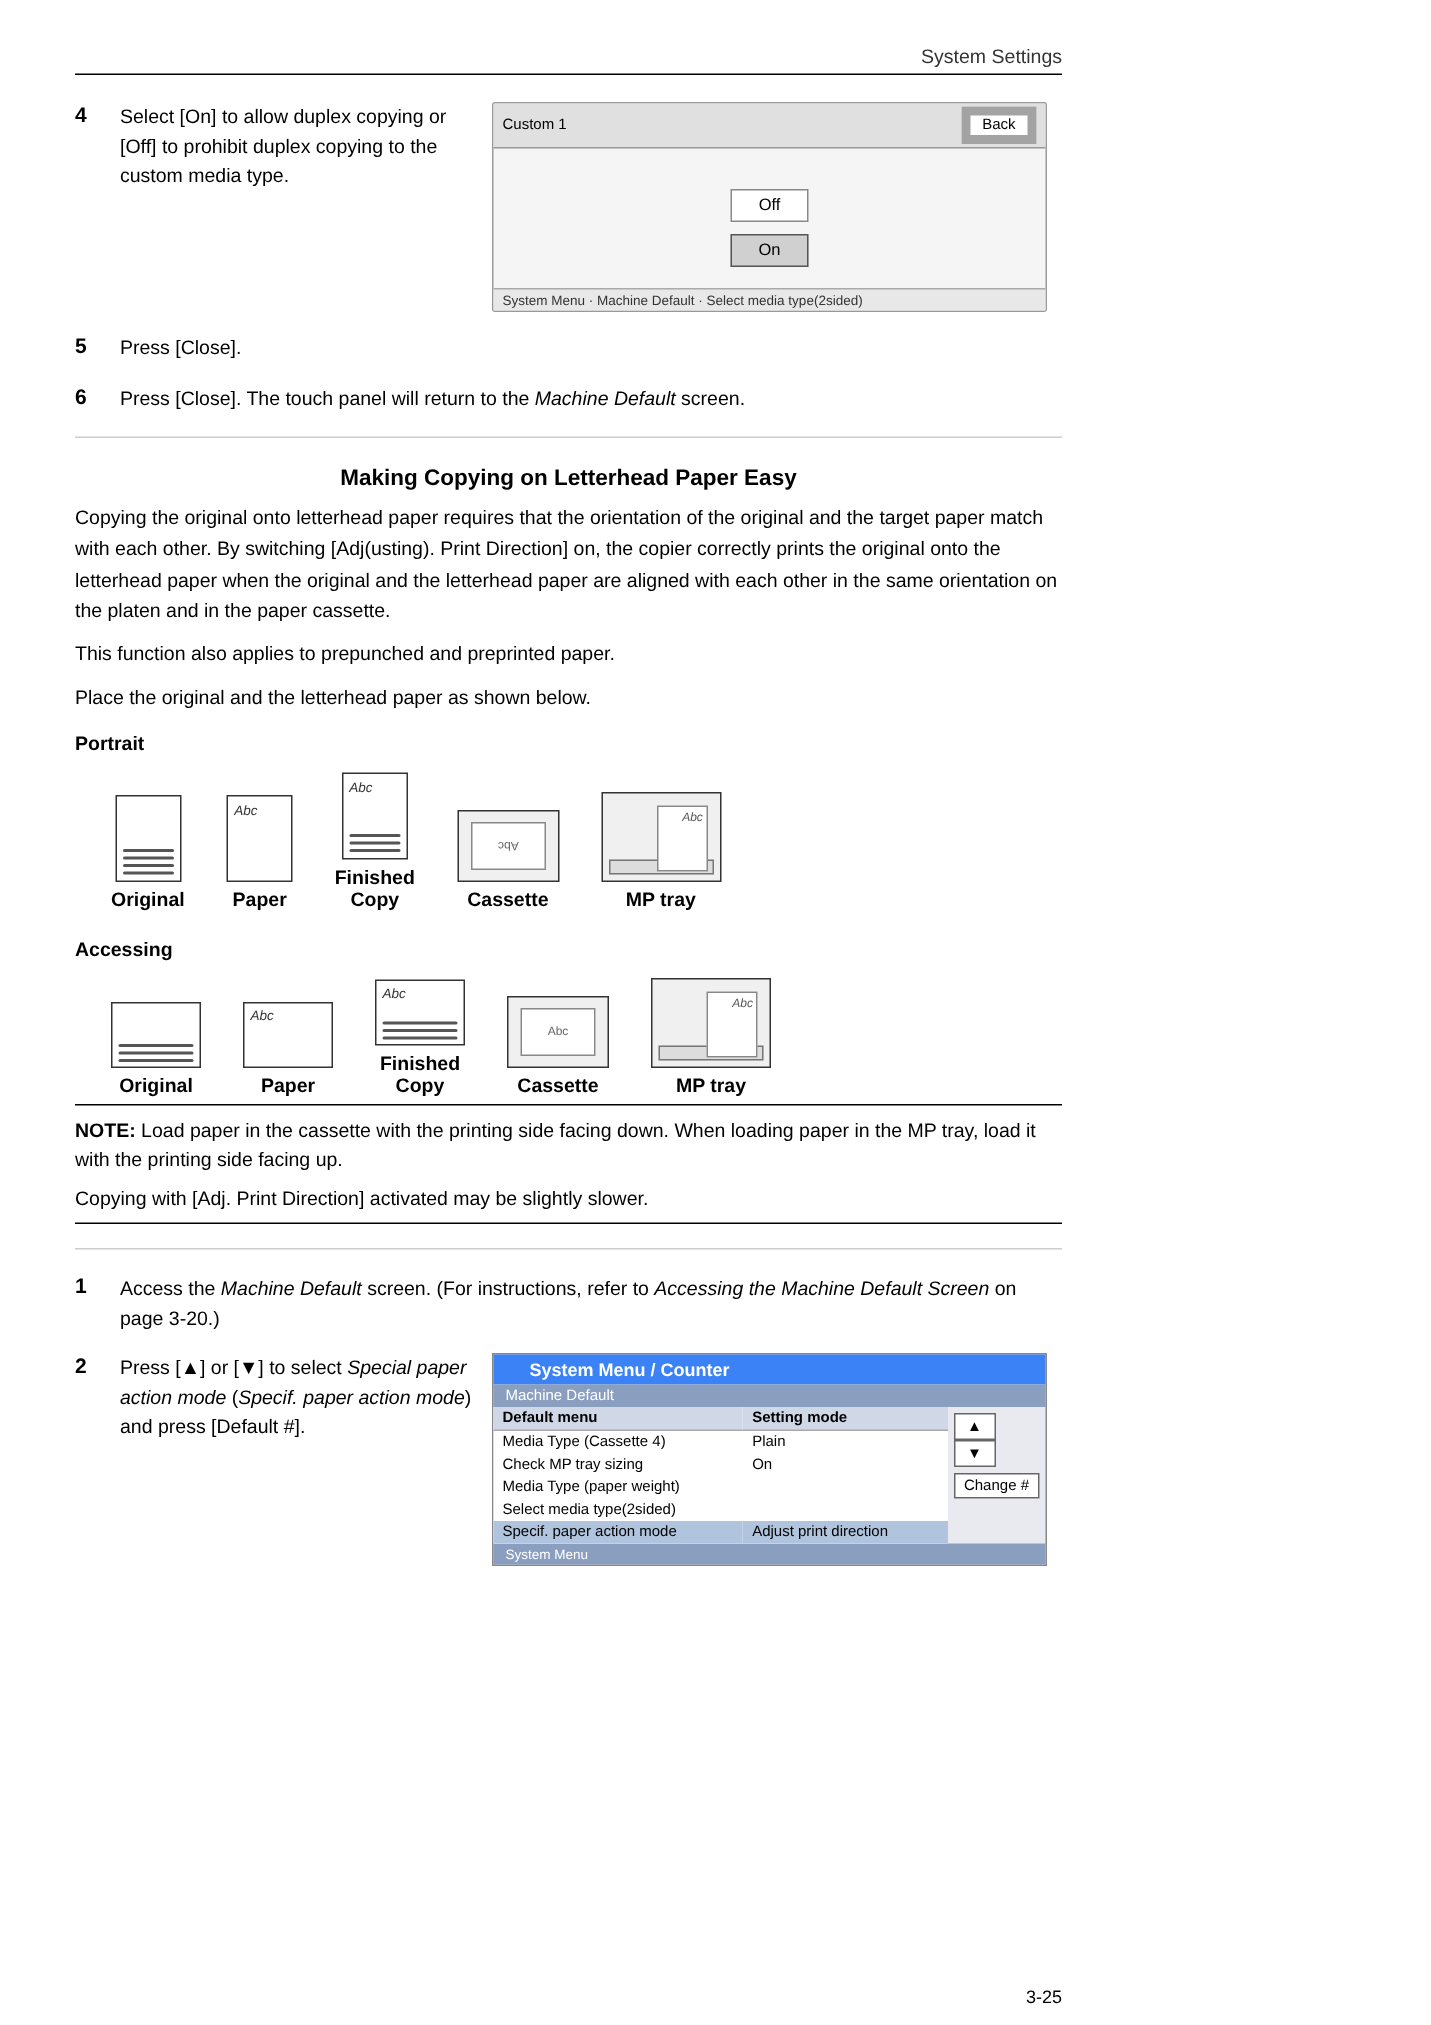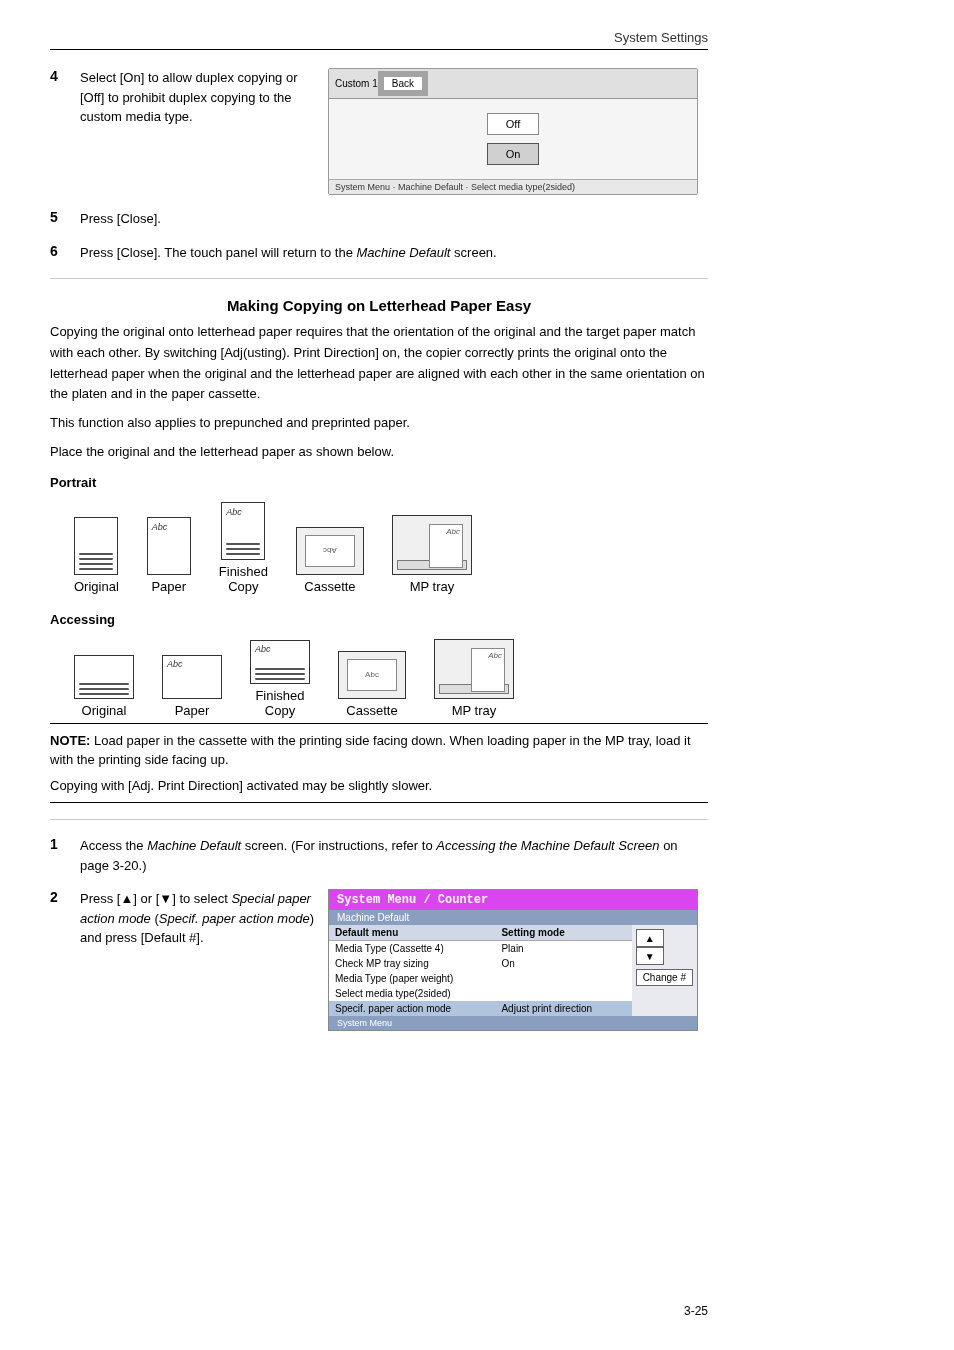--- a/index.html
+++ b/index.html
@@ -52,20 +52,21 @@
     .panel-box {
       border: 1.5px solid #999;
       background: #f5f5f5;
       border-radius: 2px;
       width: 370px;
       font-size: 11px;
       position: relative;
     }
     .panel-topbar {
       display: flex;
+      justify-content: space-between;
       align-items: center;
       background: #e0e0e0;
       border-bottom: 1px solid #999;
       padding: 2px 6px;
       font-size: 10px;
     }
     .panel-topbar-title { font-weight: normal; }
     .panel-back-btn {
       border: 6px solid #a3a3a3;
       background: #fff;
@@ -73,20 +74,21 @@
       font-size: 10px;
       cursor: pointer;
     }
     .panel-body {
       min-height: 80px;
       display: flex;
       align-items: center;
       justify-content: center;
       padding: 10px;
       gap: 4px;
+      margin-top: 13px;
     }
     .panel-btn {
       border: 1px solid #888;
       background: #fff;
       padding: 4px 18px;
       font-size: 11px;
       cursor: pointer;
       display: block;
       margin: 2px 0;
     }
@@ -124,21 +126,21 @@
       gap: 28px;
       margin: 12px 0 4px 24px;
     }
     .diagram-item {
       display: flex;
       flex-direction: column;
       align-items: center;
       gap: 4px;
     }
     .diagram-label {
-      font-weight: normal;
+      font-weight: bold;
       font-size: 13px;
       text-align: center;
     }
     
     .doc-portrait {
       width: 44px;
       height: 58px;
       border: 1.5px solid #333;
       background: #fff;
       position: relative;
@@ -249,26 +251,25 @@
       margin-top: 16px;
     }
     
     .sysmenu-panel {
       border: 1.5px solid #888;
       background: #e8eaf0;
       width: 370px;
       font-size: 10px;
     }
     .sysmenu-title {
-      background: #d946ef;
+      background: #3b82f6;
       color: #fff;
-      padding: 3px 8px;
+      padding: 3px 24px;
       font-size: 12px;
       font-weight: bold;
-      font-family: Liberation Mono, monospace;
     }
     .sysmenu-submenu {
       background: #8a9fc0;
       color: #fff;
       padding: 2px 8px;
       font-size: 10px;
     }
     .sysmenu-table {
       width: 100%;
       border-collapse: collapse;
@@ -317,21 +318,21 @@
     }
     .sysmenu-row-with-btns {
       display: flex;
       align-items: flex-start;
     }
     .sysmenu-table-wrap {
       flex: 1;
     }
     .page-num {
       position: absolute;
-      bottom: 32px;
+      bottom: 12px;
       right: 50px;
       font-size: 12px;
     }
     .italic { font-style: italic; }
     .bold { font-weight: bold; }
     hr.section-divider {
       border: none;
       border-top: 1px solid #ccc;
       margin: 16px 0;
     }

